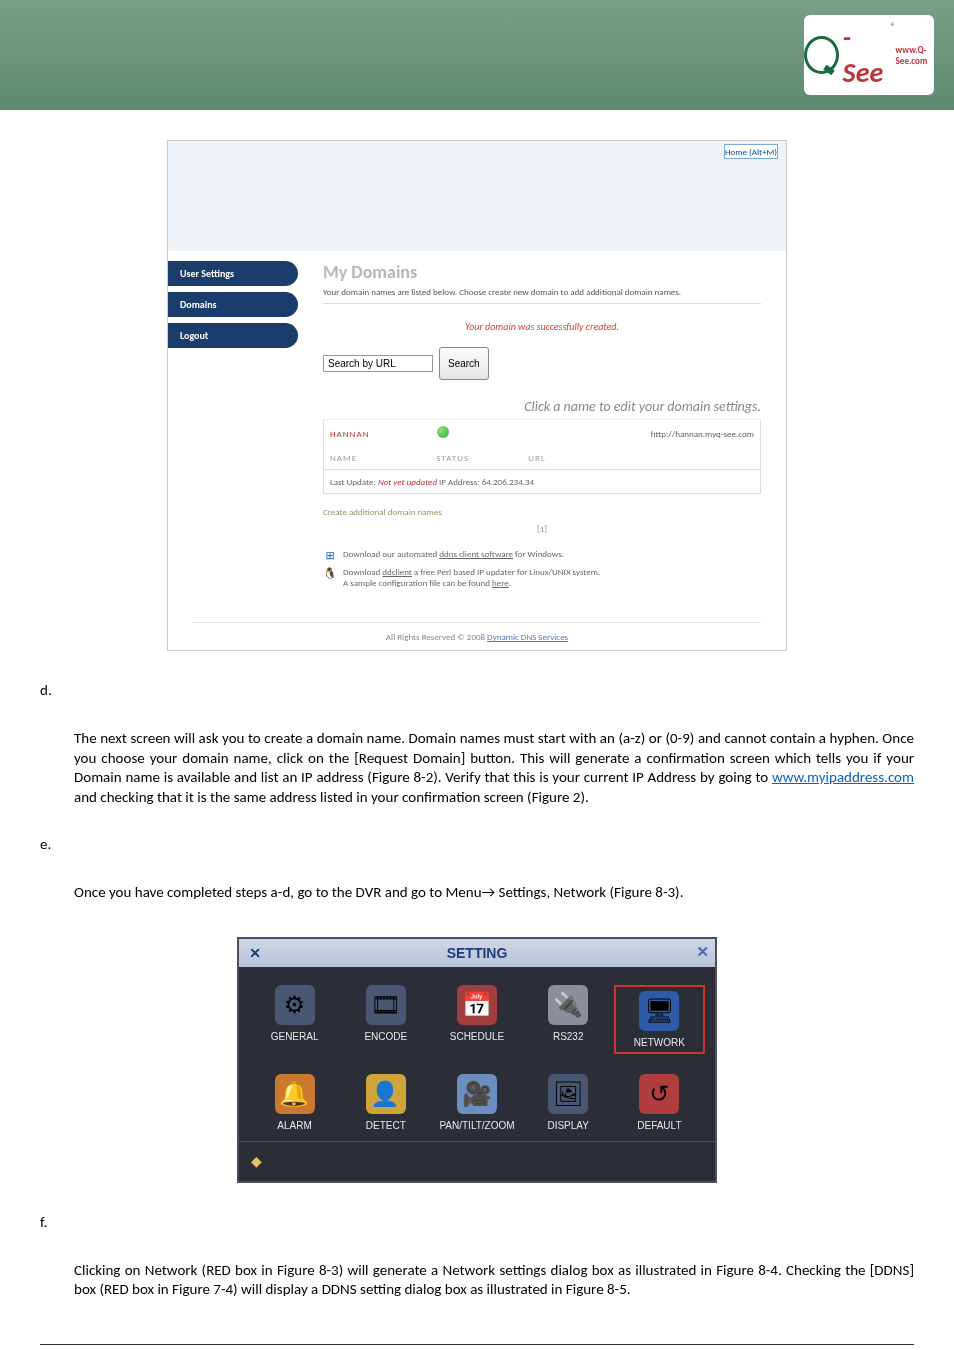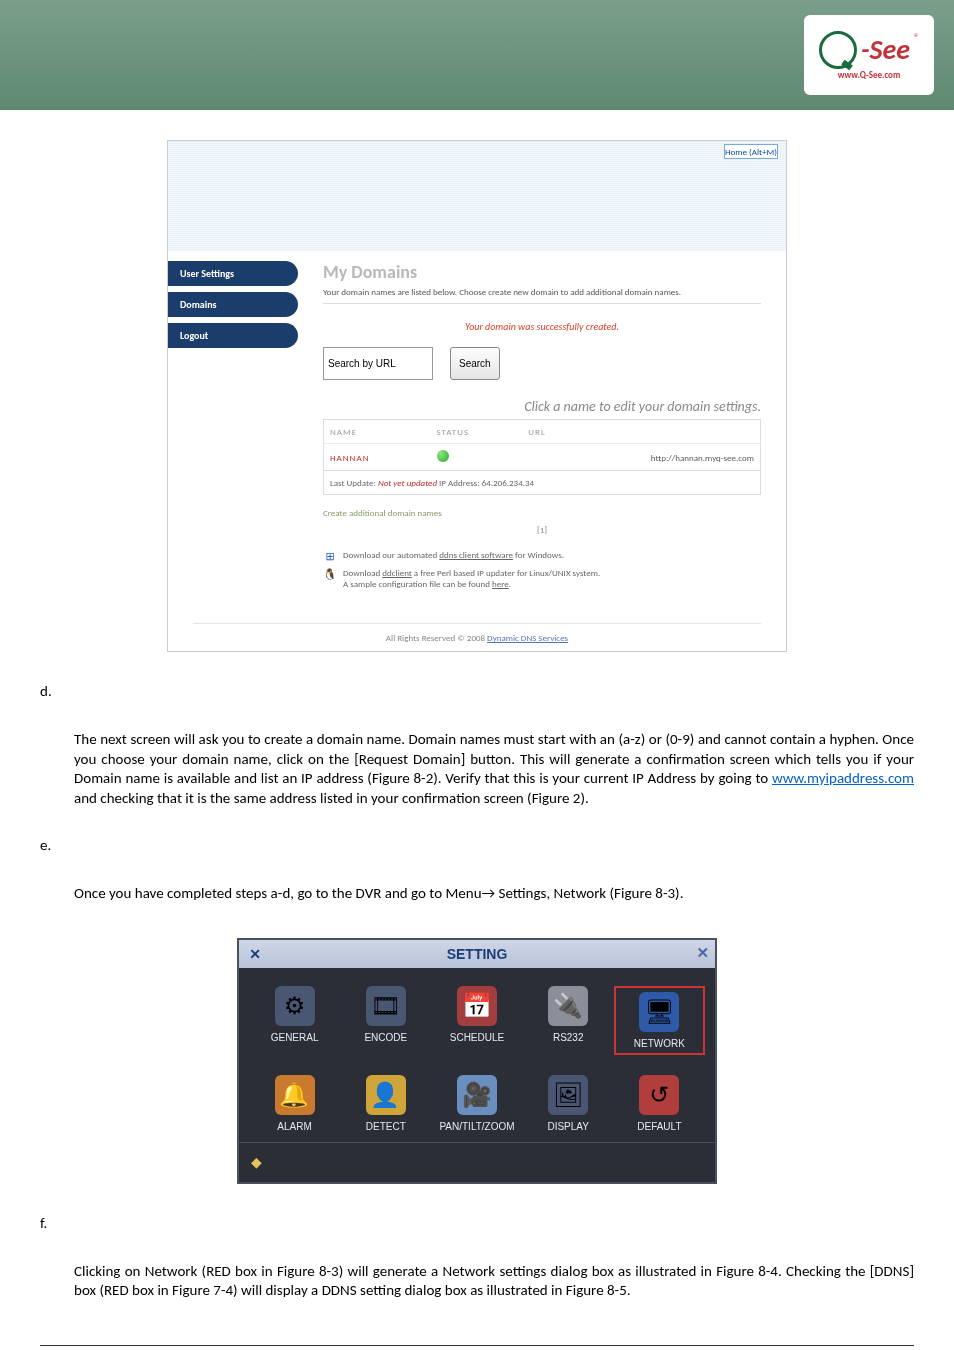--- a/index.html
+++ b/index.html
@@ -19,21 +19,21 @@
     }
     .logo-badge {
       position: absolute;
       right: 20px;
       top: 15px;
       width: 130px;
       height: 80px;
       background: #fff;
       border-radius: 6px;
       display: flex;
-      flex-direction: column;
+      flex-direction: row;
       align-items: center;
       justify-content: center;
     }
     .logo-row {
       display: flex;
       align-items: center;
       gap: 4px;
     }
     .logo-q {
       width: 38px;
@@ -132,22 +132,23 @@
     }
     .success-msg {
       text-align: center;
       font-style: italic;
       color: #d4432a;
       font-size: 10px;
       margin-bottom: 14px;
     }
     .search-row {
       display: flex;
-      gap: 17px;
+      gap: 6px;
       margin-bottom: 18px;
+      align-items: center;
     }
     .search-row input {
       font-size: 10px;
       padding: 2px 4px;
       border: 1px solid #999;
       width: 110px;
     }
     .search-row button {
       font-size: 10px;
       padding: 10px 8px;
@@ -336,28 +337,28 @@
       <div class="my-domains-sub">Your domain names are listed below. Choose create new domain to add additional domain names.</div>
       <div class="success-msg">Your domain was successfully created.</div>
       <div class="search-row">
         <input type="text" value="Search by URL" style="">
         <button>Search</button>
       </div>
       <div class="click-edit">Click a name to edit your domain settings.</div>
       <table class="domain-table">
         <tbody>
             <tr>
+          <td class="dname">HANNAN</td>
+          <td><span class="status-dot"></span></td>
+          <td class="durl">http://hannan.myq-see.com</td>
+        </tr>
+        <tr>
           <th>NAME</th>
           <th>STATUS</th>
           <th style="text-align:left">URL</th>
-        </tr>
-        <tr>
-          <td class="dname">HANNAN</td>
-          <td><span class="status-dot"></span></td>
-          <td class="durl">http://hannan.myq-see.com</td>
         </tr>
       </tbody>
         </table>
       <div class="last-update">
         <span>Last Update: </span><span class="nyu">Not yet updated</span><span>  IP Address: 64.206.234.34</span>
       </div>
       <div class="create-link">Create additional domain names</div>
       <div class="pager">[1]</div>
       <div class="dl-row">
         <span class="dl-icon dl-win">⊞</span>

